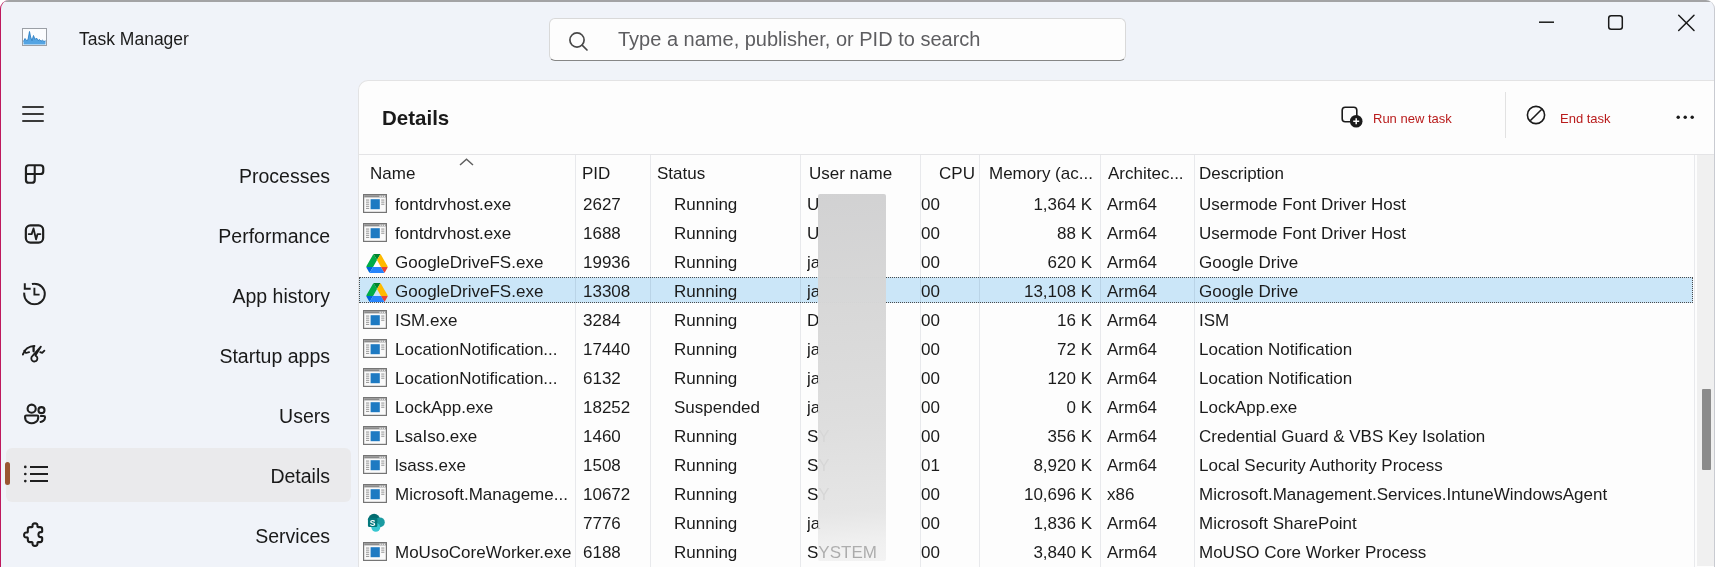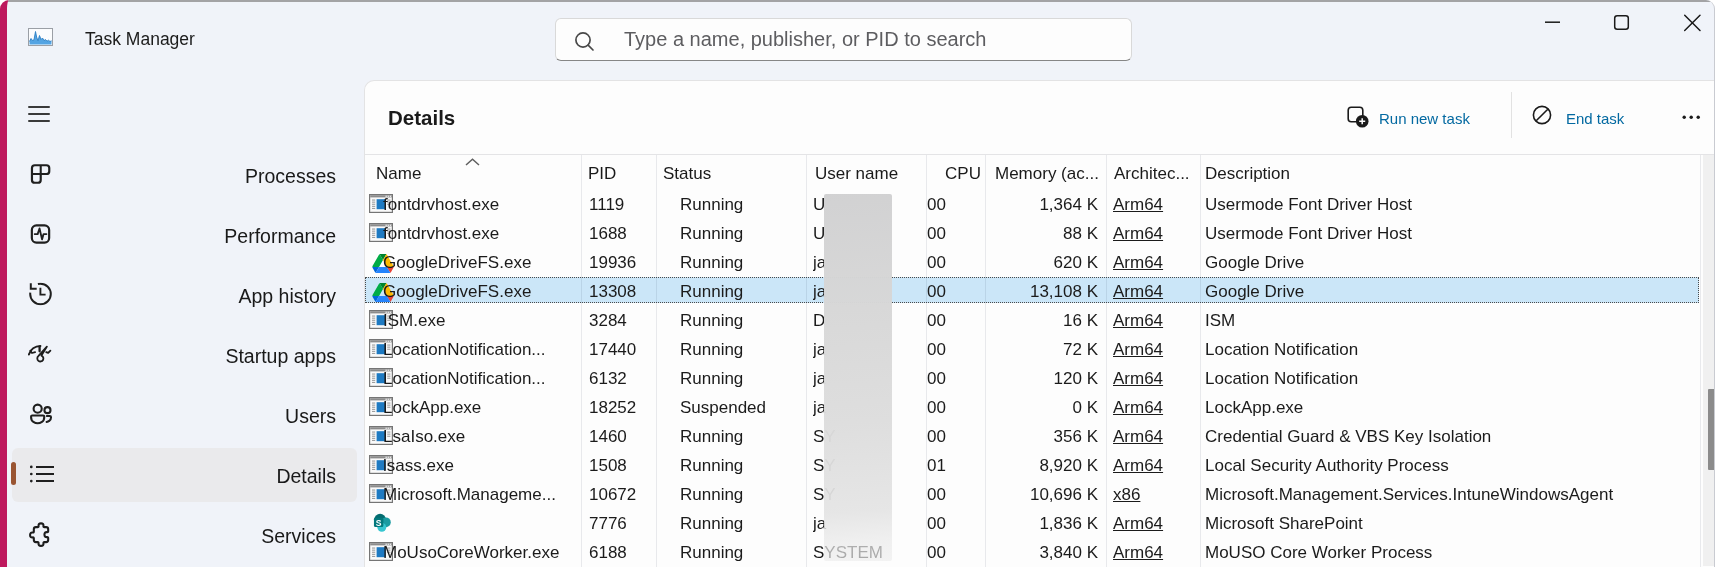--- a/index.html
+++ b/index.html
@@ -1,21 +1,21 @@
 <!DOCTYPE html>
 <html><head>
 <meta charset="utf-8">
 <style>
 * { margin:0; padding:0; box-sizing:border-box; }
 html,body { width:1715px; height:567px; overflow:hidden; }
 body { font-family:"Liberation Sans",sans-serif; color:#1b1b1b; background:#fff; }
 .abs { position:absolute; }
 #win { position:absolute; left:0; top:0; width:1715px; height:567px;
   background:#f0f3f9; border-radius:9px 9px 0 0; overflow:hidden;
-  border-left:7px solid #be185d; border-right:1px solid #c9cbd1;
+  border-left:1px solid #be185d; border-right:1px solid #c9cbd1;
 }
 
 #appicon { left:21px; top:28px; }
 #apptitle { left:78px; top:29px; font-size:17.5px; color:#1b1b1b; }
 #search { left:548px; top:18px; width:577px; height:43px; background:#fdfdfd;
   border:1px solid #d9d9d9; border-bottom:1px solid #868686; border-radius:6px; }
 #search svg { position:absolute; left:17px; top:11px; }
 #search .ph { position:absolute; left:68px; top:0; line-height:41px; font-size:20px; color:#5d5d60; }
 .winbtn { position:absolute; top:0; height:45px; }
 
@@ -23,36 +23,36 @@
 #burger div { position:absolute; left:0; width:22px; height:2px; background:#3a3a3a; border-radius:1px; }
 .nav { position:absolute; left:0; width:357px; height:60px;text-align:right; }
 .nav .ic { position:absolute; left:22px; top:50%; transform:translateY(-50%); }
 .nav .tx { position:absolute; left:69px; top:0; width:260px; line-height:60px; font-size:19.5px; color:#191919; }
 #navsel { left:5px; top:448px; width:345px; height:54px; background:#eaeaec; border-radius:6px; }
 #navpill { left:4px; top:462px; width:5px; height:23px; background:#9a5532; border-radius:3px; }
 
 #panel { left:357px; top:80px; width:1358px; height:487px; background:#fdfdfd;
   border:1px solid #e3e3e4; border-right:none; border-bottom:none; border-radius:10px 0 0 0; }
 #ptitle { left:23px; top:0; height:74px; line-height:74px; font-size:20.5px; font-weight:bold; color:#1a1a1a; }
-.cmdtx { position:absolute; top:0; line-height:75px; font-size:15px; color:#0369a1; }
+.cmdtx { position:absolute; top:0; line-height:75px; font-size:13px; color:#b91c1c; }
 #cmdsep { left:1146px; top:11px; width:1px; height:46px; background:#e2e2e2; }
 #hdrline { left:0px; top:73px; width:1358px; height:1px; background:#e4e4e6; }
 
 #table { left:0px; top:74px; width:1357px; height:412px; overflow:hidden; }
 .hcell { position:absolute; top:0; height:36px; line-height:38px; font-size:17px; color:#1a1a1a; white-space:nowrap; }
 .gl { position:absolute; top:0; width:1px; height:412px; background:rgba(25,35,65,0.09); }
 .row { position:absolute; left:0; width:1337px; height:29px; }
 .cell { position:absolute; top:0; height:30px; line-height:30px; font-size:17px; white-space:nowrap; overflow:hidden; }
-.c-name { left:18px; width:185px; }
+.c-name { left:36px; width:185px; }
 .c-pid { left:224px; width:70px; }
 .c-status { left:315px; width:100px; }
 .c-user { left:448px; width:100px; }
 .c-cpu { left:562px; width:53px; text-align:left; }
 .c-mem { left:627px; width:106px; text-align:right; }
-.c-arch { left:748px; width:80px;text-decoration:underline; }
+.c-arch { left:748px; width:80px; }
 .c-desc { left:840px; width:492px; }
 .ric { position:absolute; left:4px; top:4px; width:24px; height:19px; }
 #selrow { left:0px; top:122px; width:1334px; height:26px; background:#cbe6f8; outline:1px dotted #4b4b4b; outline-offset:-1px; }
 #blur { left:458.5px; top:39px; width:68px; height:367px; z-index:5; border-radius:2px;
   background:linear-gradient(176deg,rgba(209,209,210,0.99) 0%,rgba(215,215,215,0.98) 30%,rgba(221,221,221,0.97) 62%,rgba(228,228,228,0.93) 86%,rgba(234,234,234,0.72) 94%,rgba(238,238,238,0.66) 100%); }
 #vscroll { left:1338px; top:0px; width:17px; height:411px; background:#f0f0f0; }
 #vthumb { left:1343px; top:234px; width:8.5px; height:81px; background:#8b8b8b; border-radius:1px; }
 </style>
 </head>
 <body>
@@ -196,21 +196,21 @@
               <rect x="3" y="7.6" width="3.2" height="1.1"></rect>
               <rect x="3" y="9.7" width="3.2" height="1.1"></rect>
               <rect x="3" y="11.8" width="3.2" height="1.1"></rect>
               <rect x="3" y="13.9" width="3.2" height="1.1"></rect>
               <rect x="18.2" y="5.5" width="3.2" height="1.1"></rect>
               <rect x="18.2" y="7.6" width="3.2" height="1.1"></rect>
               <rect x="18.2" y="9.7" width="3.2" height="1.1"></rect>
             </g>
           </svg>
           <div class="cell c-name">fontdrvhost.exe</div>
-          <div class="cell c-pid">1119</div>
+          <div class="cell c-pid">2627</div>
           <div class="cell c-status">Running</div>
           <div class="cell c-user">U</div>
           <div class="cell c-cpu">00</div>
           <div class="cell c-mem">1,364 K</div>
           <div class="cell c-arch">Arm64</div>
           <div class="cell c-desc">Usermode Font Driver Host</div>
         </div>
 <div class="row" style="top:64px">
           <svg class="ric" width="24" height="19" viewBox="0 0 24 19">
             <rect x="0.5" y="0.5" width="23" height="18" fill="#fafafa" stroke="#757575" stroke-width="1.4"></rect>

